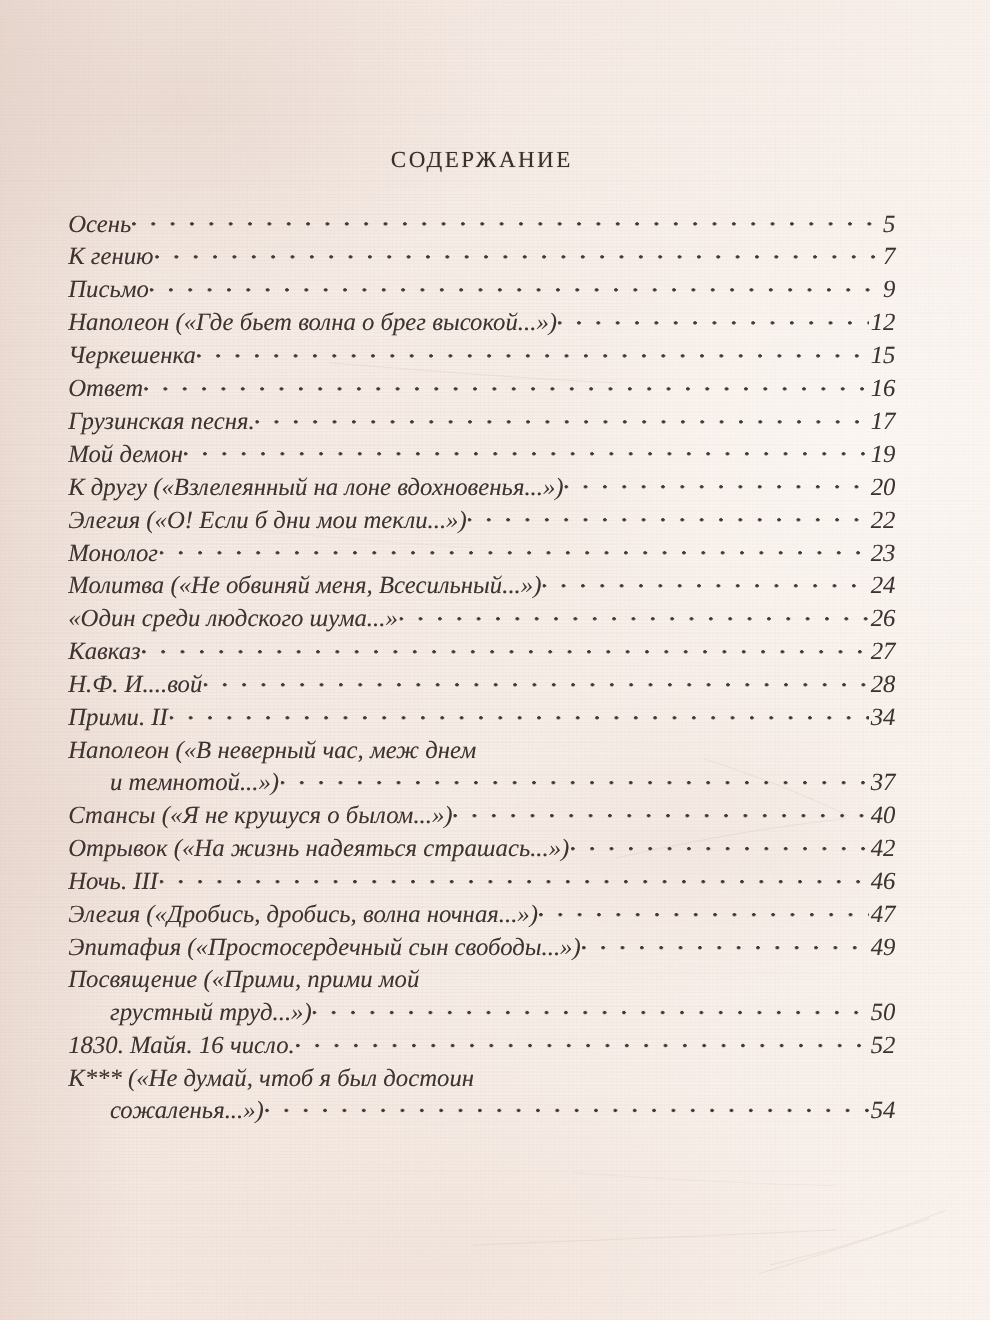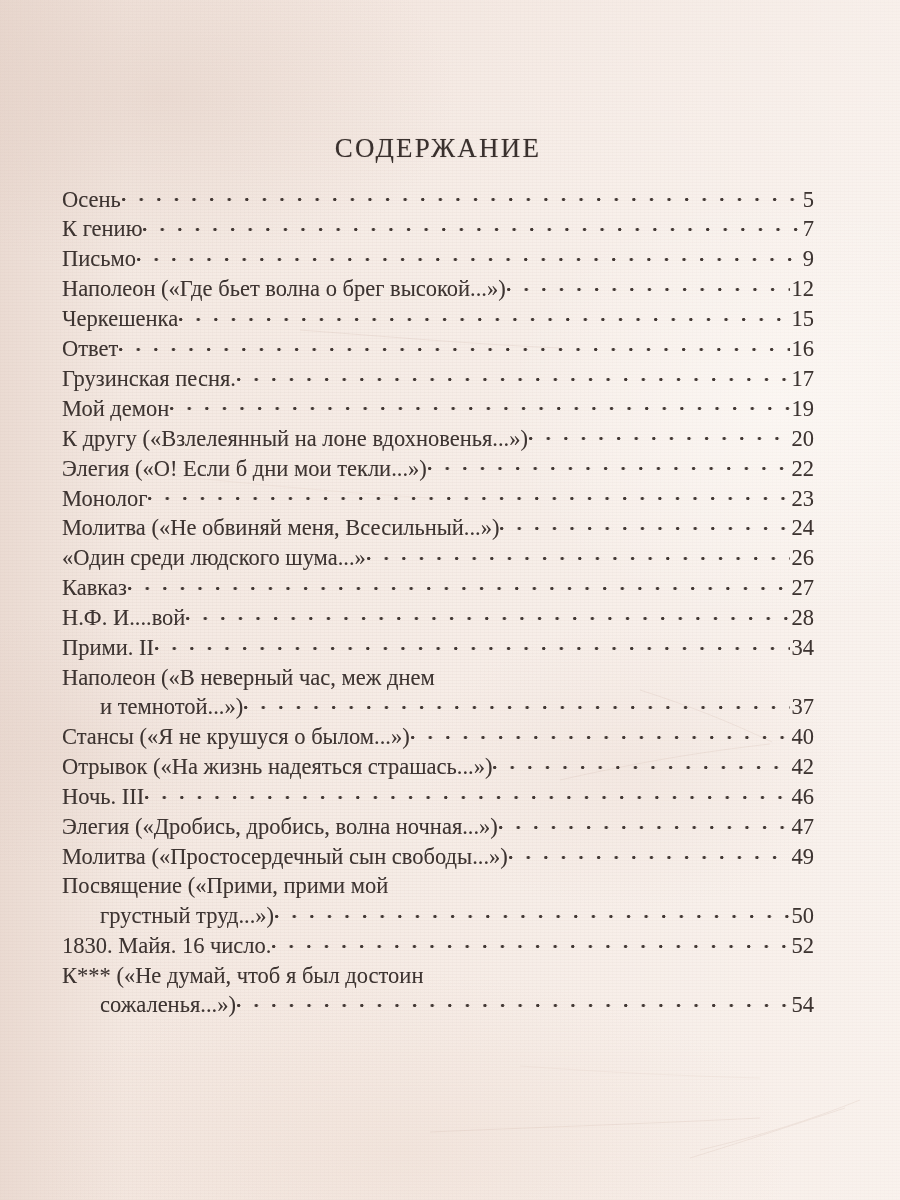--- a/index.html
+++ b/index.html
@@ -74,41 +74,42 @@
     position: absolute;
     left: 62px;
     top: 0;
     width: 752px;
     color: #3b3330;
   }
 
   .toc-title {
     margin-top: 133px;
     text-align: center;
-    font-size: 27px;
+    font-size: 21px;
     letter-spacing: 2.2px;
     font-weight: 400;
     color: #39302d;
     text-shadow: 0 0 1px rgba(59,51,48,0.35);
   }
 
   .section-heading {
     margin-top: 32px;
     text-align: center;
     font-size: 24px;
     font-weight: 700;
     letter-spacing: .3px;
     color: #332a28;
     text-shadow: 0 0 1px rgba(51,42,40,0.35);
   }
 
   .toc-list {
-    margin-top: 20px;
+    margin-top: 30px;
     list-style: none;
     padding: 0;
+    font-style: italic;
   }
 
   .toc-entry {
     font-size: 22.5px;
     line-height: 29.4px;
     color: #3d3431;
     text-shadow: 0 0 .6px rgba(61,52,49,0.28);
   }
 
   
@@ -325,21 +326,21 @@
         </div>
         <div class="toc-entry">
           <div class="entry-row">
             <span class="entry-title">Элегия («Дробись, дробись, волна ночная...»)</span>
             <span class="leader"></span>
             <span class="entry-page">47</span>
           </div>
         </div>
         <div class="toc-entry">
           <div class="entry-row">
-            <span class="entry-title">Молитва («Простосердечный сын свободы...»)</span>
+            <span class="entry-title">Эпитафия («Простосердечный сын свободы...»)</span>
             <span class="leader"></span>
             <span class="entry-page">49</span>
           </div>
         </div>
         <div class="toc-entry">
           <div class="entry-firstline">Посвящение («Прими, прими мой</div>
           <div class="entry-row">
             <span class="entry-title entry-cont">грустный труд...»)</span>
             <span class="leader"></span>
             <span class="entry-page">50</span>

